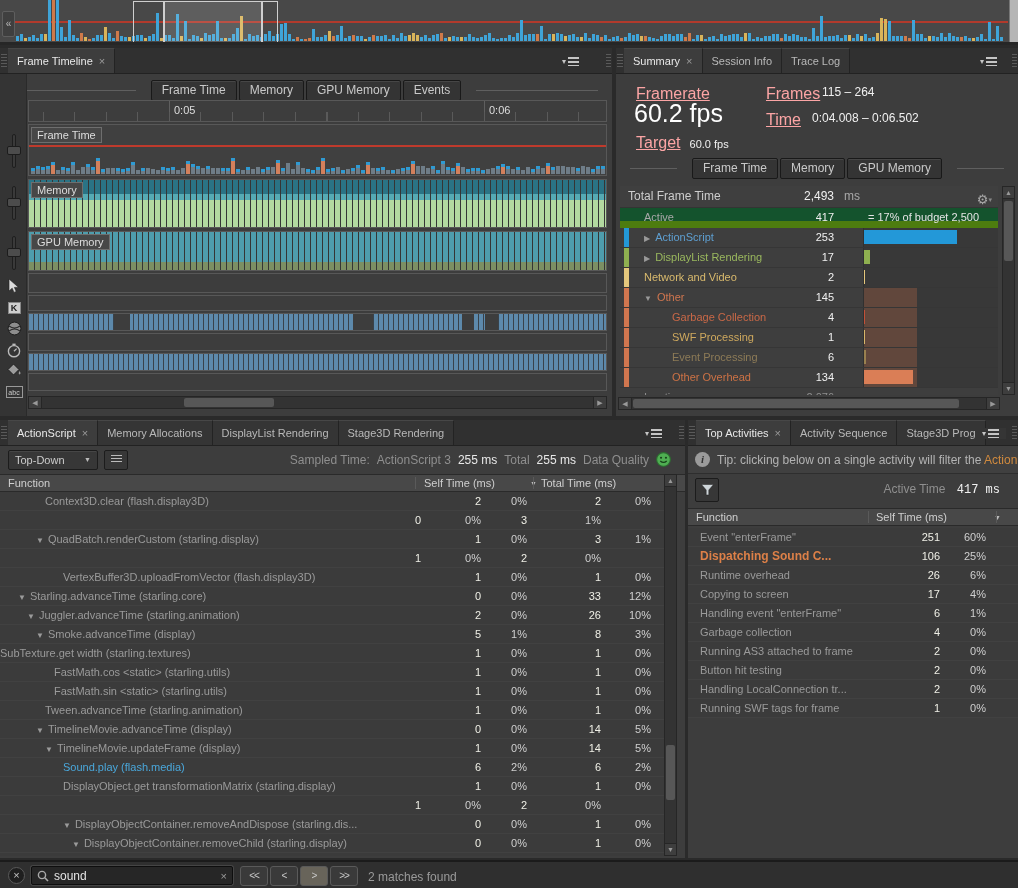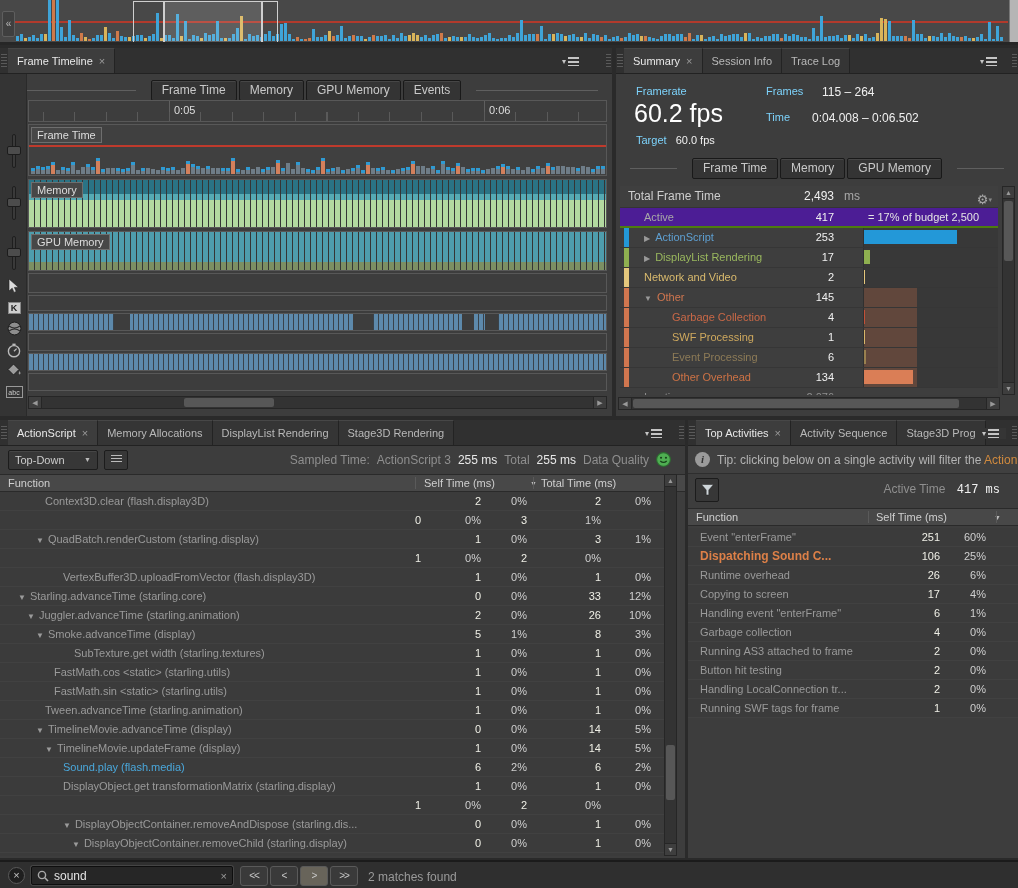--- a/index.html
+++ b/index.html
@@ -72,26 +72,26 @@
   linear-gradient(to bottom,#4e9dad 0 78%,#7c8f63 78% 100%); }
 .etrack { background:#3d3d3d; }
 #trk-e1 { top:225px; height:20px; } #trk-e2 { top:247px; height:16px; }
 #trk-b1,#trk-b2 { background:repeating-linear-gradient(to right,#5d89ab 0 4px,#39424a 4px 5px); }
 #trk-b1 { top:265px; height:18px; } #trk-e3 { top:285px; height:18px; }
 #trk-b2 { top:305px; height:18px; } #trk-e4 { top:325px; height:18px; }
 .bgap { position:absolute; top:0; bottom:0; background:#3d3d3d; }
 
 
 #sum { left:616px; top:48px; width:402px; height:368px; }
-.dimlbl { color:#7dd3fc; font-size:11px; }
+.dimlbl { color:#fca5a5; font-size:16px;text-decoration:underline; }
 .white { color:#f0f0f0; }
 #fps { font-size:25px; color:#fff; }
 .sum-table { position:absolute; left:4px; right:20px; top:138px; height:209px; overflow:hidden; }
 .trow { position:relative; height:22px; line-height:21px; border-bottom:1px solid #343434; background:#3f3f3f; }
-.arow { position:relative; height:20px; line-height:19px; border-bottom:2px solid #4d7c0f; background:#4c1d95; }
+.arow { position:relative; height:20px; line-height:19px; border-bottom:7px solid #4d7c0f; background:#14532d; }
 #sum-rows { position:relative; height:160px; background:#3e3e3e; }
 .bar-strip { position:absolute; left:243px; right:0; top:0; bottom:-49px; background:#383838; border-left:1px solid #303030; }
 .other-block { position:absolute; left:244px; top:60px; width:53px; height:100px; background:rgba(205,110,72,0.28); }
 .sum-row { position:absolute; left:0; right:0; height:20px; line-height:19px; border-bottom:1px solid #363636; }
 .chip { position:absolute; left:4px; top:0; bottom:0; width:5px; }
 .slabel { position:absolute; top:0; white-space:nowrap; }
 .tri2 { font-size:8px; color:#999; margin-right:5px; }
 .sval { position:absolute; right:164px; width:60px; text-align:right; color:#f0f0f0; top:0; }
 .sbar { position:absolute; left:244px; top:2px; bottom:3px; }
 #inact { position:relative; height:20px; line-height:19px; color:#8f8f8f; background:#3e3e3e; }
@@ -1007,21 +1007,21 @@
       </div>
       <div class="as-row">
         <div class="name" style="padding-left: 36px;"><span class="tri">▼</span><span class="fn">Smoke.advanceTime (display)</span></div>
         <div class="num">5</div>
         <div class="pct">1%</div>
         <div class="num">8</div>
         <div class="pct">3%</div>
         <div class="pad"></div>
       </div>
       <div class="as-row">
-        <div class="name" style="padding-left: 54px; margin-left: 20px;"><span class="fn">SubTexture.get width (starling.textures)</span></div>
+        <div class="name" style=""><span class="fn">SubTexture.get width (starling.textures)</span></div>
         <div class="num">1</div>
         <div class="pct">0%</div>
         <div class="num">1</div>
         <div class="pct">0%</div>
         <div class="pad"></div>
       </div>
       <div class="as-row">
         <div class="name" style="padding-left: 54px;"><span class="fn">FastMath.cos &lt;static&gt; (starling.utils)</span></div>
         <div class="num">1</div>
         <div class="pct">0%</div>

